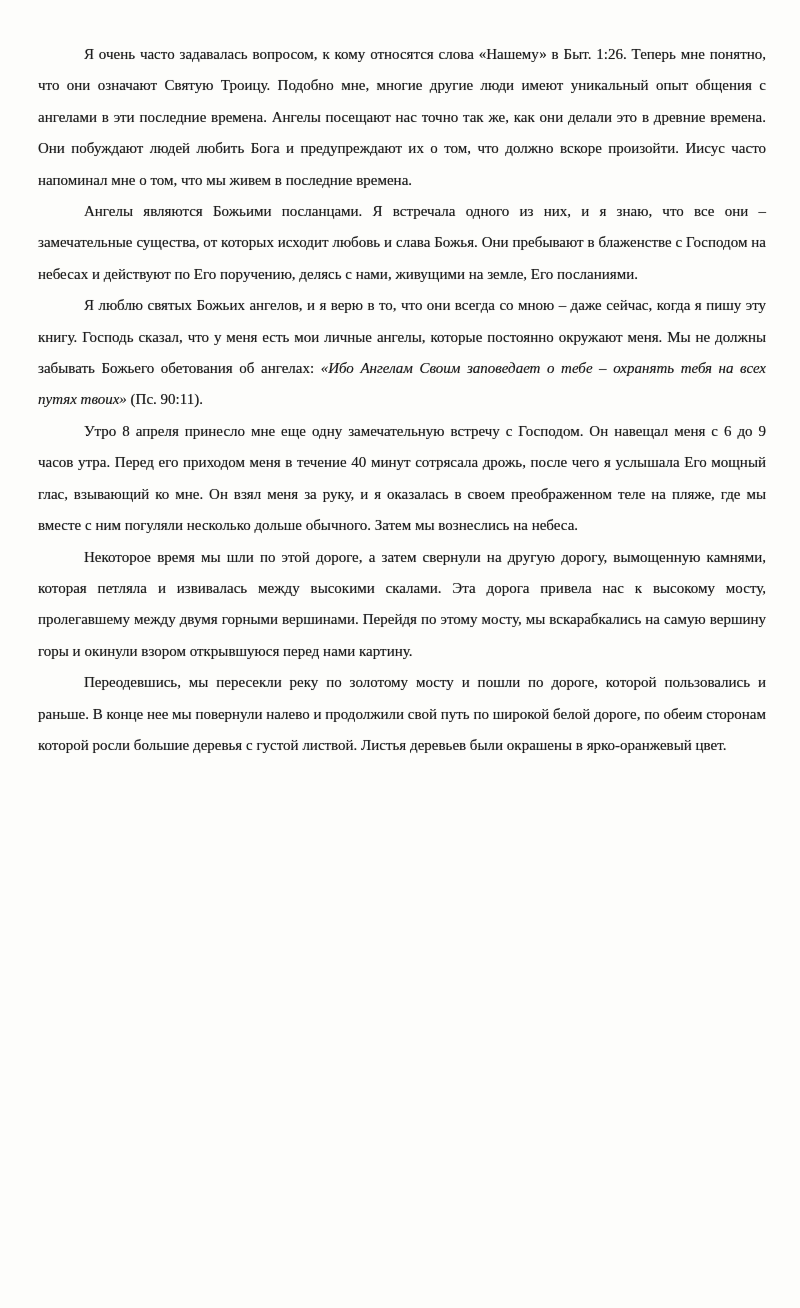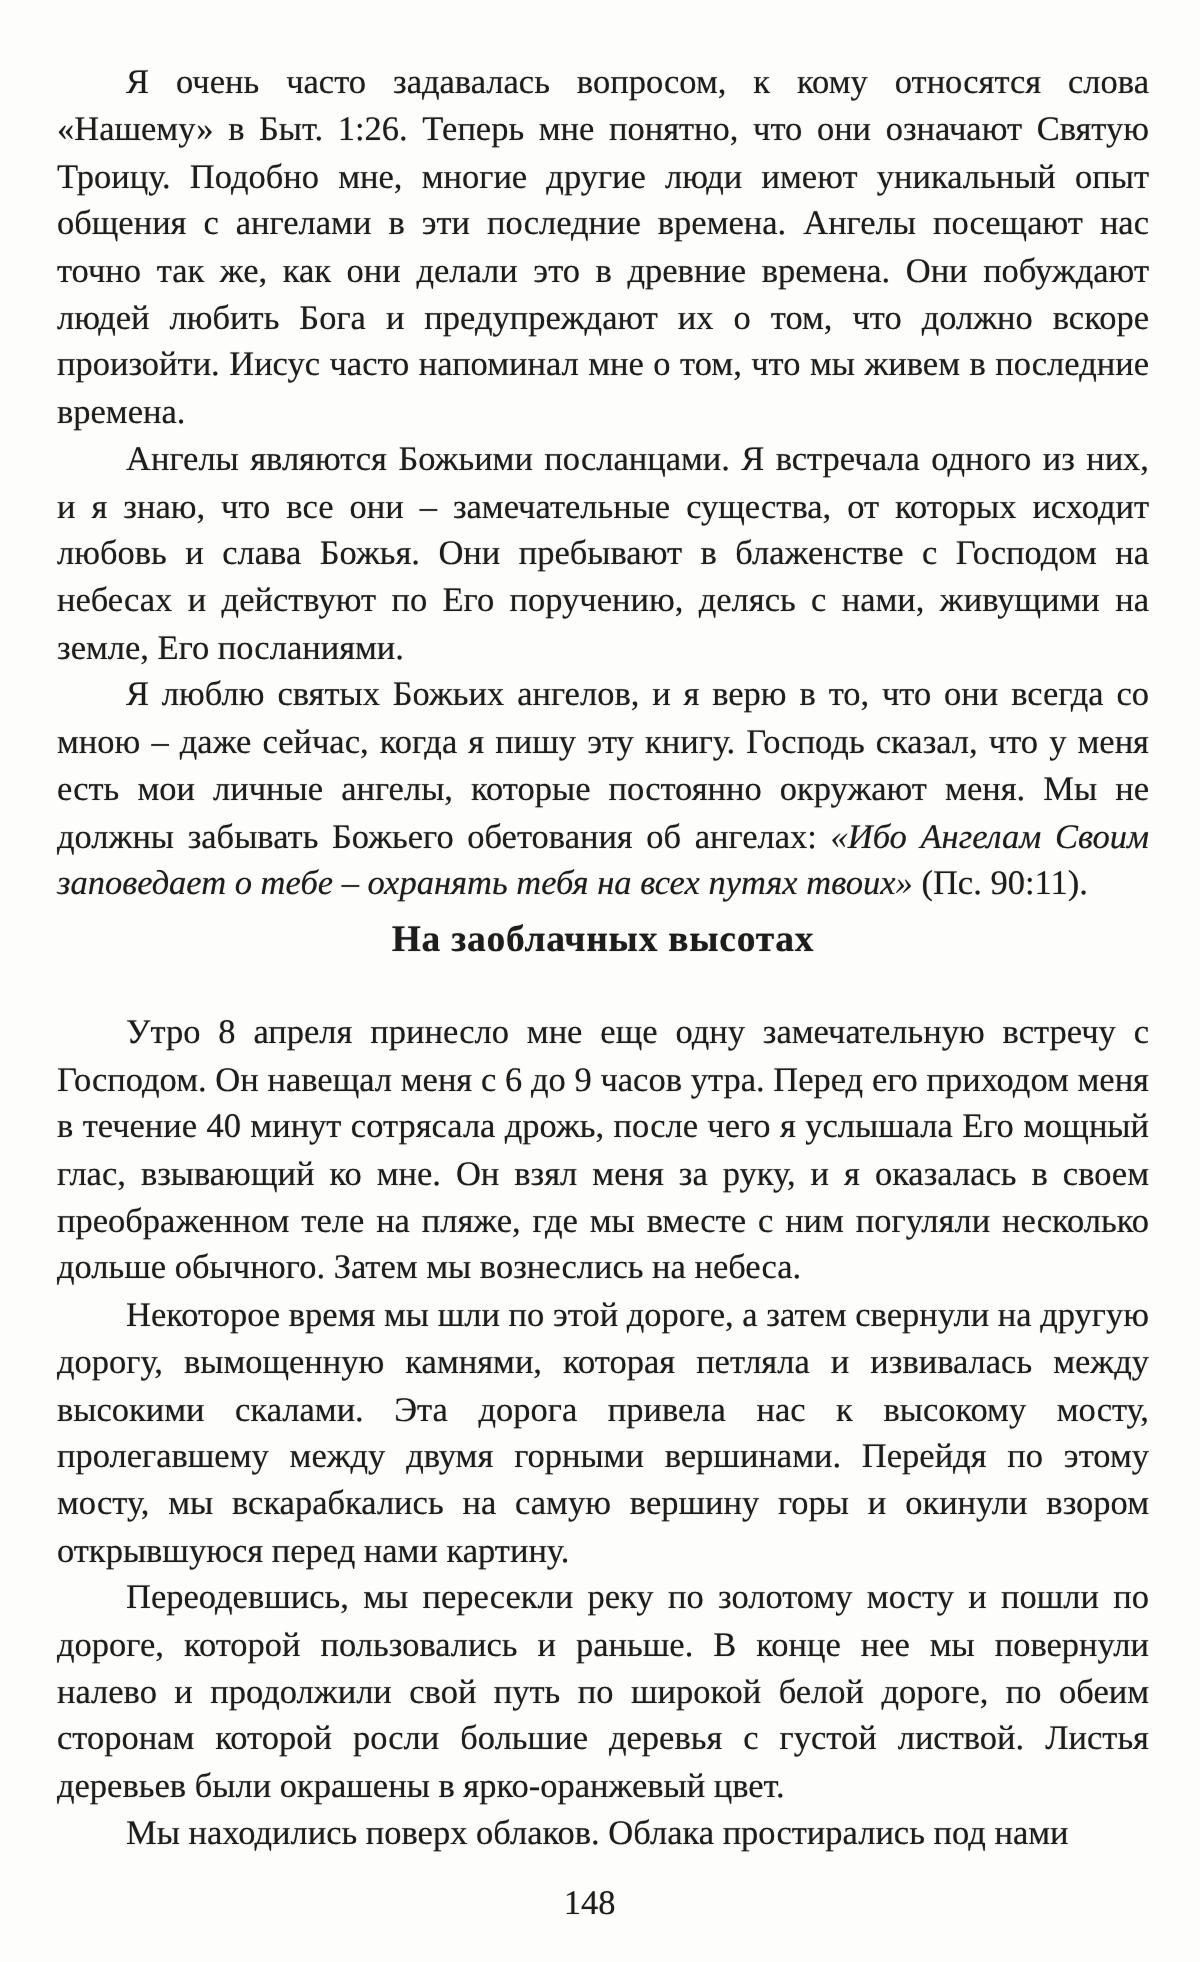--- a/index.html
+++ b/index.html
@@ -19,21 +19,21 @@
     width: 800px;
     height: 1308px;
     box-sizing: border-box;
     padding: 39px 34px 0 38px;
   }
   .text-block {
     width: 728px;
   }
   .para {
     margin: 0;
-    font-size: 23px;
+    font-size: 15px;
     line-height: 31.4px;
     text-align: justify;
     text-indent: 46px;
     text-shadow: 0 0 0.7px rgba(20,20,20,0.55);
   }
   .para .quote-italic {
     font-style: italic;
   }
   .heading {
     margin: 8px 0 30px 0;
@@ -60,26 +60,23 @@
 
 <div class="page">
   <div class="text-block">
 
     <p class="para">Я очень часто задавалась вопросом, к кому относятся слова «Нашему» в Быт. 1:26. Теперь мне понятно, что они означают Святую Троицу. Подобно мне, многие другие люди имеют уникальный опыт общения с ангелами в эти последние времена. Ангелы посещают нас точно так же, как они делали это в древние времена. Они побуждают людей любить Бога и предупреждают их о том, что должно вскоре произойти. Иисус часто напоминал мне о том, что мы живем в последние времена.</p>
 
     <p class="para">Ангелы являются Божьими посланцами. Я встречала одного из них, и я знаю, что все они – замечательные существа, от которых исходит любовь и слава Божья. Они пребывают в блаженстве с Господом на небесах и действуют по Его поручению, делясь с нами, живущими на земле, Его посланиями.</p>
 
     <p class="para"><span>Я люблю святых Божьих ангелов, и я верю в то, что они всегда со мною – даже сейчас, когда я пишу эту книгу. Господь сказал, что у меня есть мои личные ангелы, которые постоянно окружают меня. Мы не должны забывать Божьего обетования об ангелах: </span><span class="quote-italic">«Ибо Ангелам Своим заповедает о тебе – охранять тебя на всех путях твоих»</span><span> (Пс. 90:11).</span></p>
 
-    <h2 class="heading">На заоблачных высотах</h2>
 
     <p class="para">Утро 8 апреля принесло мне еще одну замечательную встречу с Господом. Он навещал меня с 6 до 9 часов утра. Перед его приходом меня в течение 40 минут сотрясала дрожь, после чего я услышала Его мощный глас, взывающий ко мне. Он взял меня за руку, и я оказалась в своем преображенном теле на пляже, где мы вместе с ним погуляли несколько дольше обычного. Затем мы вознеслись на небеса.</p>
 
     <p class="para">Некоторое время мы шли по этой дороге, а затем свернули на другую дорогу, вымощенную камнями, которая петляла и извивалась между высокими скалами. Эта дорога привела нас к высокому мосту, пролегавшему между двумя горными вершинами. Перейдя по этому мосту, мы вскарабкались на самую вершину горы и окинули взором открывшуюся перед нами картину.</p>
 
     <p class="para">Переодевшись, мы пересекли реку по золотому мосту и пошли по дороге, которой пользовались и раньше. В конце нее мы повернули налево и продолжили свой путь по широкой белой дороге, по обеим сторонам которой росли большие деревья с густой листвой. Листья деревьев были окрашены в ярко-оранжевый цвет.</p>
 
-    <p class="para">Мы находились поверх облаков. Облака простирались под нами</p>
 
   </div>
 
-  <div class="page-number">148</div>
 </div>
 
 </body></html>

